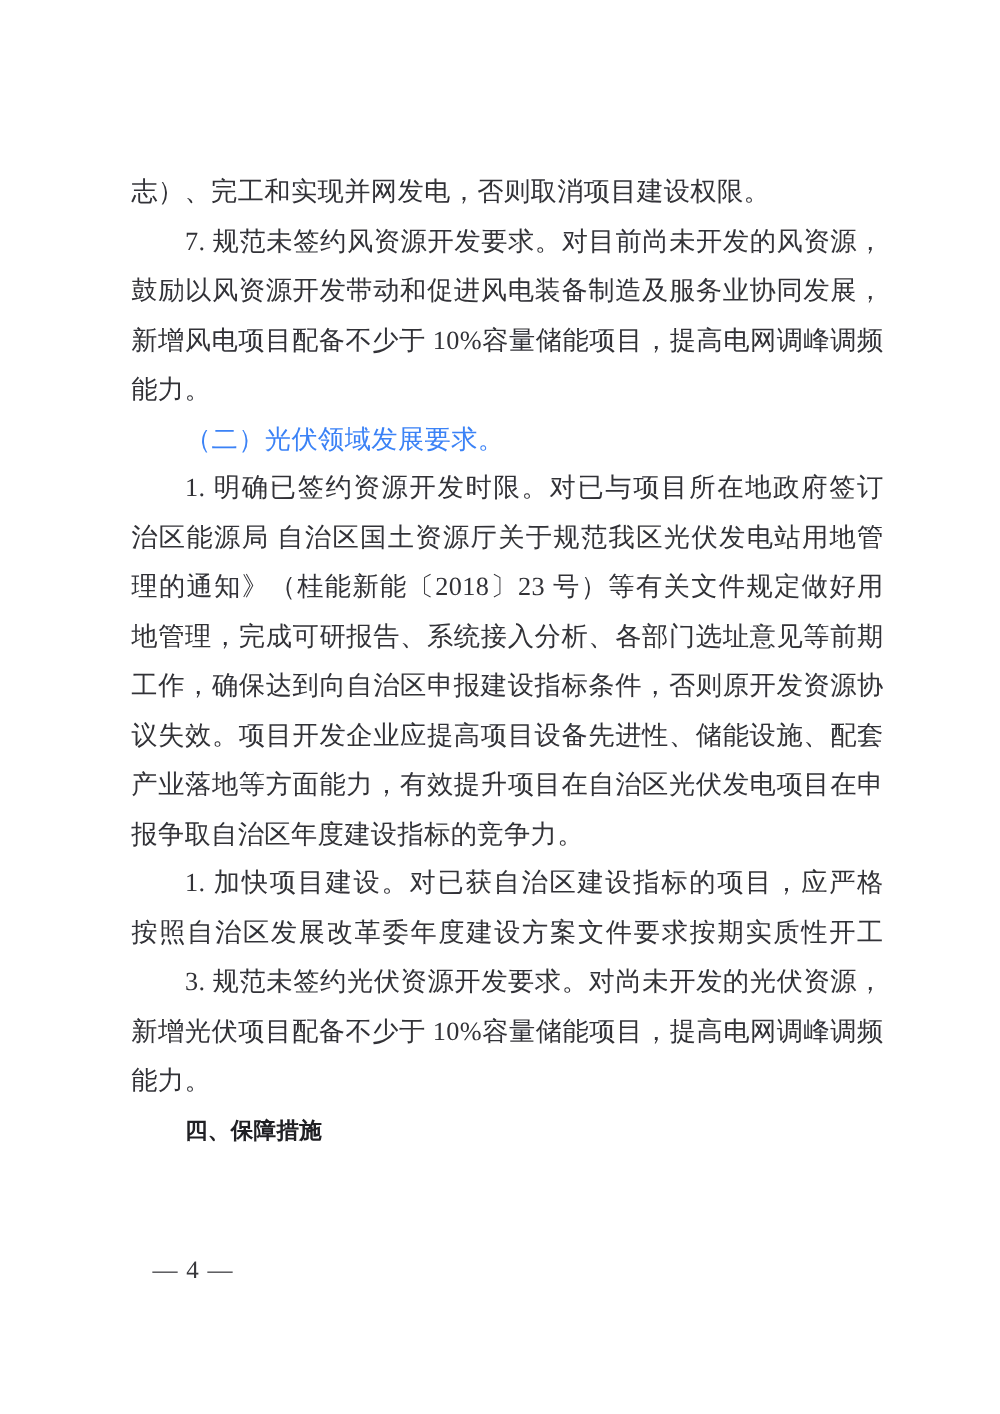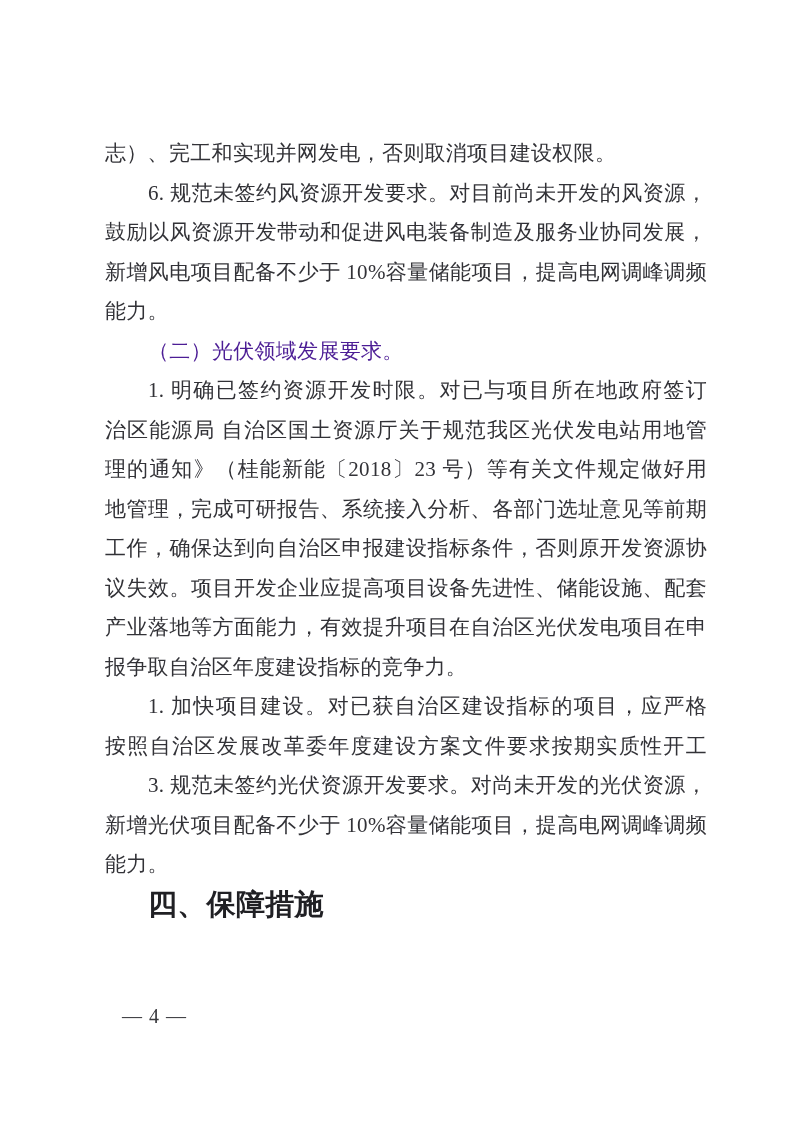--- a/index.html
+++ b/index.html
@@ -36,47 +36,47 @@
     text-align-last: justify;
     text-justify: inter-character;
     overflow: hidden;
   }
   .indent {
     padding-left: 43px;
     box-sizing: border-box;
   }
   .subhead {
     
-    color: #4c1d95;
+    color: #3b82f6;
   }
   .mainhead {
     font-family: "Liberation Sans", "DejaVu Sans", sans-serif;
     font-weight: 700;
     color: #202024;
-    font-size: 29px;
+    font-size: 18px;
   }
   .pagenum {
     position: absolute;
     left: 122px;
     top: 999px;
     height: 34px;
     line-height: 34px;
     font-size: 20px;
     color: #38383c;
     letter-spacing: 1px;
     white-space: nowrap;
   }
 </style>
 </head>
 <body>
 
 <div class="page">
   <div class="textblock">
     <div class="line">志）、完工和实现并网发电，否则取消项目建设权限。</div>
-    <div class="line j indent">6. 规范未签约风资源开发要求。对目前尚未开发的风资源，</div>
+    <div class="line j indent">7. 规范未签约风资源开发要求。对目前尚未开发的风资源，</div>
     <div class="line j">鼓励以风资源开发带动和促进风电装备制造及服务业协同发展，</div>
     <div class="line j">新增风电项目配备不少于 10%容量储能项目，提高电网调峰调频</div>
     <div class="line">能力。</div>
     <div class="line indent subhead">（二）光伏领域发展要求。</div>
     <div class="line j indent">1. 明确已签约资源开发时限。对已与项目所在地政府签订</div>
     <div class="line j">治区能源局 自治区国土资源厅关于规范我区光伏发电站用地管</div>
     <div class="line j">理的通知》（桂能新能〔2018〕23 号）等有关文件规定做好用</div>
     <div class="line j">地管理，完成可研报告、系统接入分析、各部门选址意见等前期</div>
     <div class="line j">工作，确保达到向自治区申报建设指标条件，否则原开发资源协</div>
     <div class="line j">议失效。项目开发企业应提高项目设备先进性、储能设施、配套</div>

